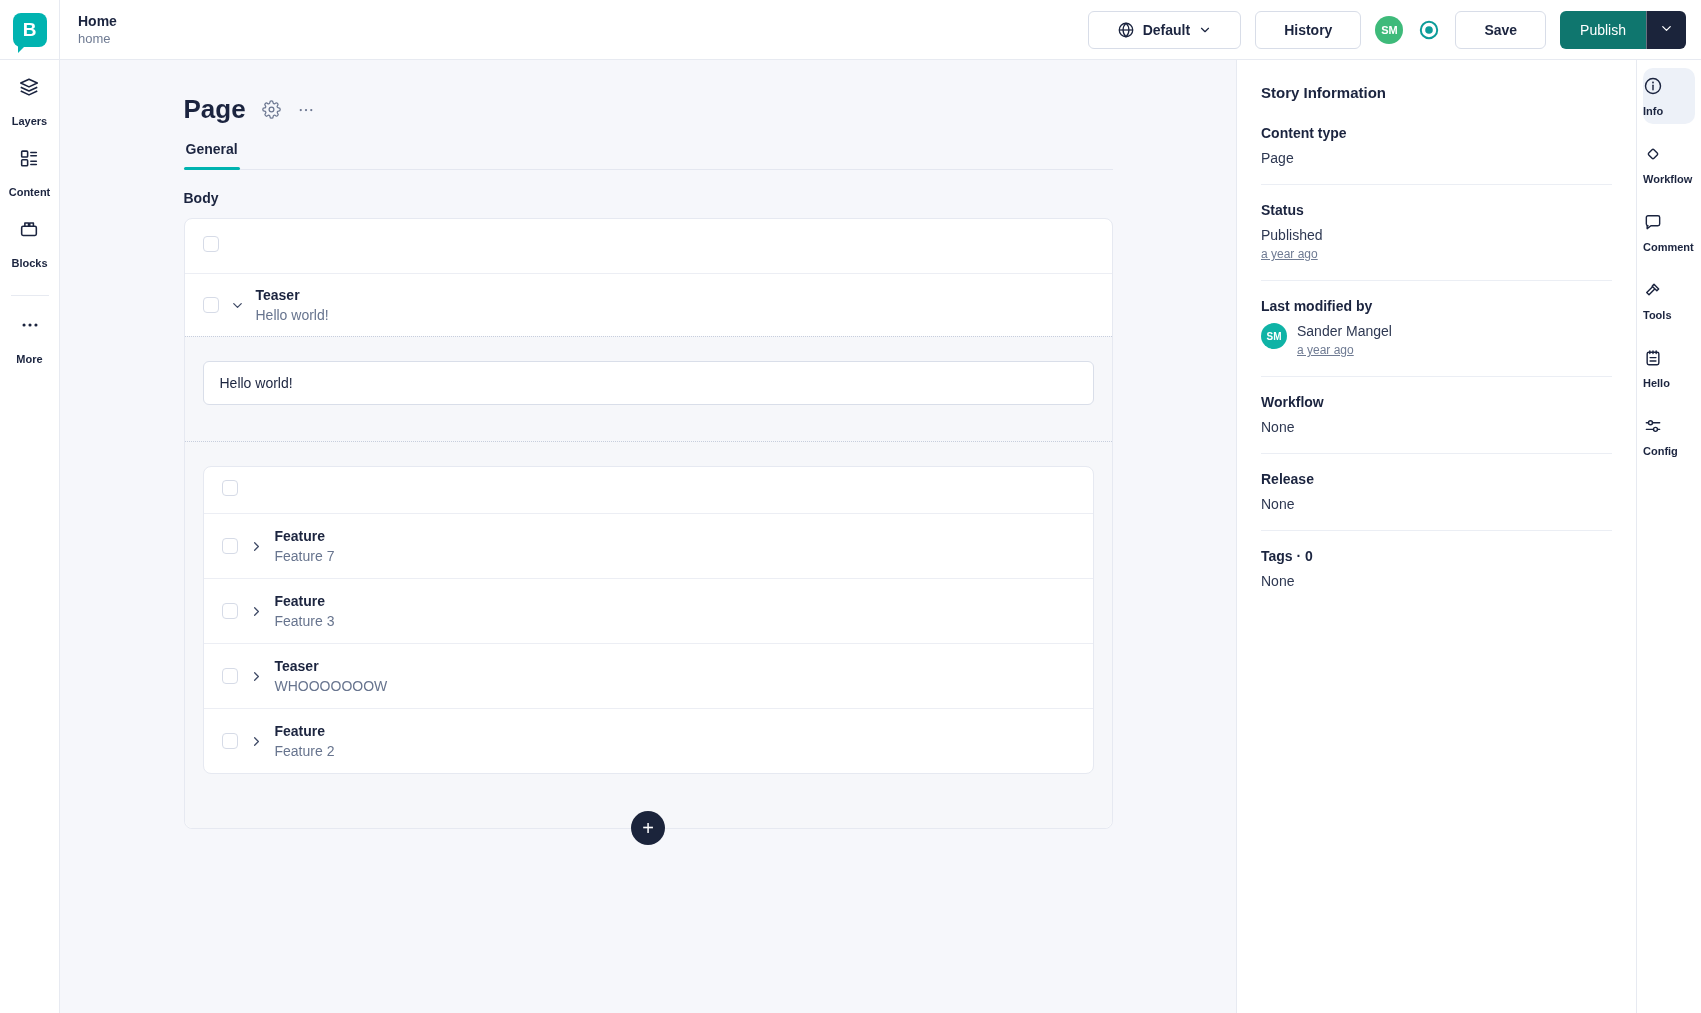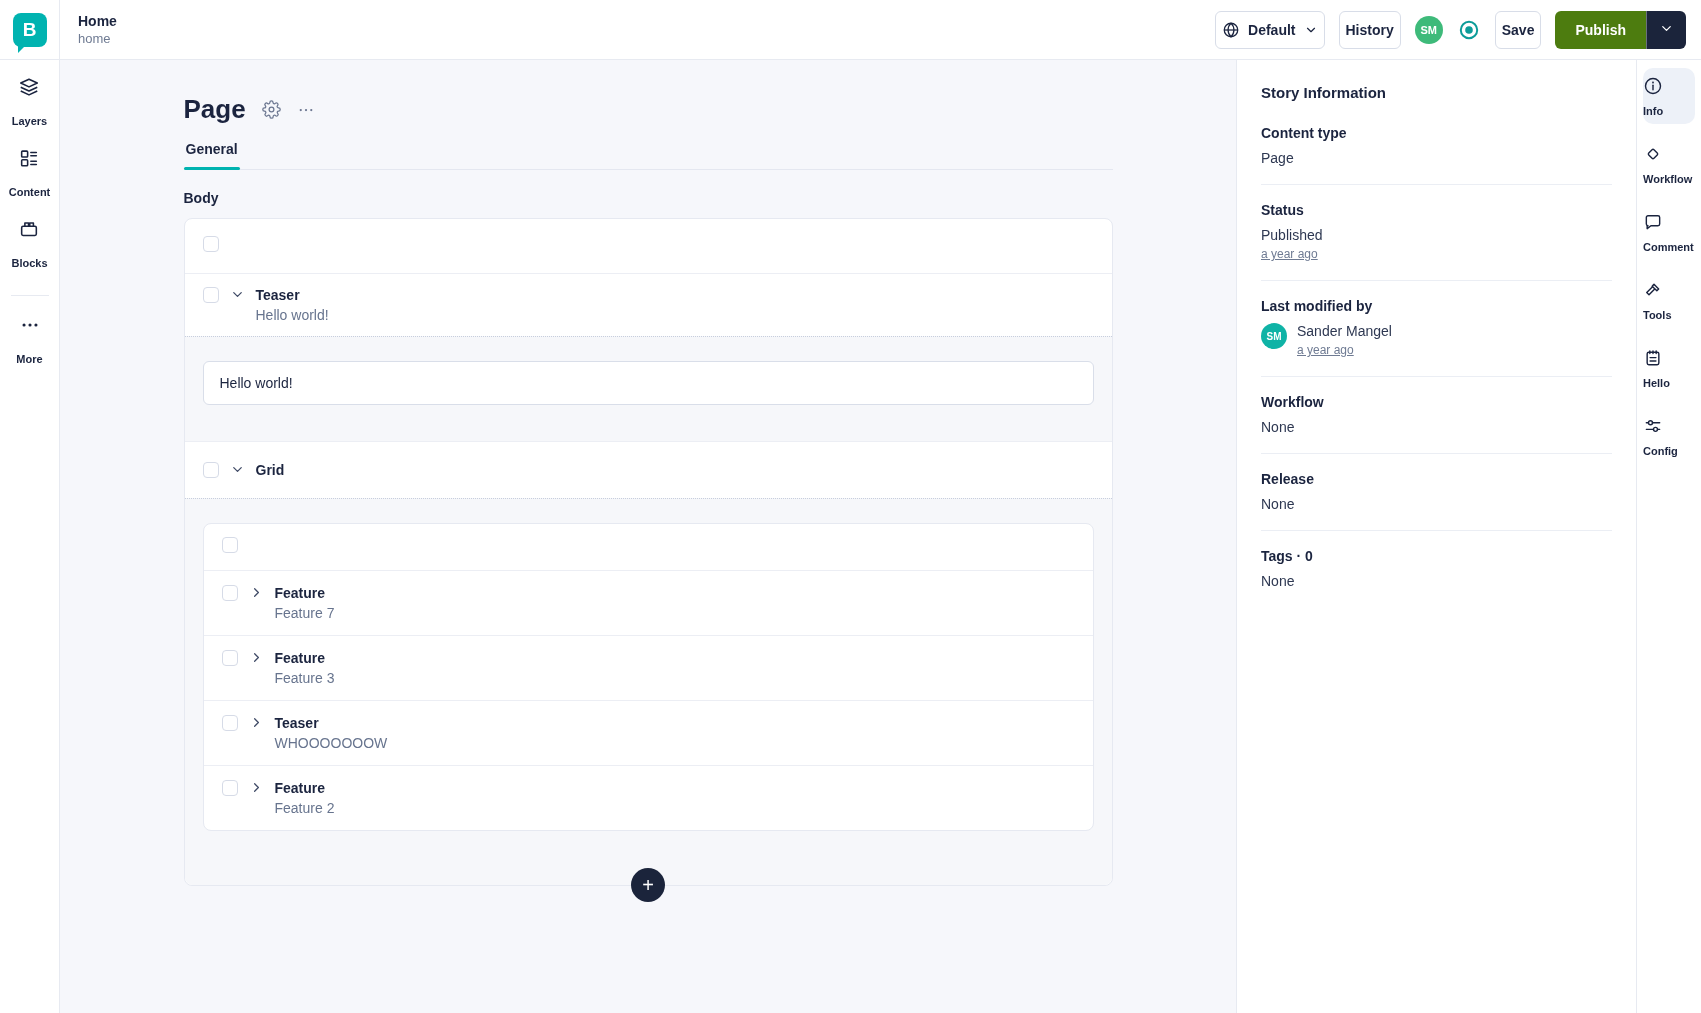--- a/index.html
+++ b/index.html
@@ -17,45 +17,45 @@
   .rail-item svg { width:22px; height:22px; }
   .rail-label { font-size:11px; font-weight:600; }
   .rail-divider { width:38px; height:1px; background:#e7eaf1; margin:6px 0 18px; }
 
   
   .main-col { flex:1; display:flex; flex-direction:column; min-width:0; }
   .topbar { height:60px; flex:0 0 60px; background:#fff; border-bottom:1px solid #e7eaf1; display:flex; align-items:center; justify-content:space-between; padding:0 15px 0 18px; }
   .story-meta .t { font-size:14px; font-weight:700; }
   .story-meta .s { font-size:13px; color:#6f7b93; margin-top:2px; }
   .topbar-actions { display:flex; align-items:center; gap:14px; }
-  .btn { height:38px; border:1px solid #d8dde8; border-radius:6px; background:#fff; color:#1b243f; font-size:14px; font-weight:600; display:flex; align-items:center; gap:8px; padding:0 6px; cursor:pointer; font-family:inherit; }
+  .btn { height:38px; border:1px solid #d8dde8; border-radius:6px; background:#fff; color:#1b243f; font-size:14px; font-weight:600; display:flex; align-items:center; gap:8px; padding:0 28px; cursor:pointer; font-family:inherit; }
   .btn svg { display:block; }
   .avatar { width:28px; height:28px; border-radius:50%; background:#3eba7a; color:#fff; font-size:11px; font-weight:700; display:flex; align-items:center; justify-content:center; cursor:pointer; }
   .record { width:24px; height:24px; cursor:pointer; }
   .split { display:flex; border-radius:6px; overflow:hidden; cursor:pointer; }
-  .split .seg-main { height:38px; background:#4d7c0f; color:#fff; font-size:14px; font-weight:700; display:flex; align-items:center; padding:0 20px; border:none; font-family:inherit; cursor:pointer; }
+  .split .seg-main { height:38px; background:#0f766e; color:#fff; font-size:14px; font-weight:400; display:flex; align-items:center; padding:0 20px; border:none; font-family:inherit; cursor:pointer; }
   .split .seg-arrow { height:38px; width:40px; background:#1b243b; border:none; border-left:1px solid rgba(255,255,255,.35); display:flex; align-items:center; justify-content:center; cursor:pointer; }
 
   .content-row { flex:1; display:flex; min-height:0; }
 
   
   .editor { flex:1; background:#f6f7fb; overflow:hidden; min-width:0; }
   .editor-inner { width:929px; margin:0 auto; padding-top:34px; }
   .page-head { display:flex; align-items:center; gap:16px; margin-bottom:16px; }
   .page-title { font-size:26px; font-weight:700; }
   .head-icon { color:#6b7690; cursor:pointer; display:flex; }
   .tabs { border-bottom:1px solid #e4e7f0; display:flex; margin-bottom:20px; }
   .tab { font-size:14px; font-weight:700; color:#1b243f; padding:0 2px 12px; position:relative; cursor:pointer; }
   .tab.active::after { content:''; position:absolute; left:0; right:0; bottom:-1px; height:3px; background:#00b3b0; border-radius:2px; }
   .field-label { font-size:14px; font-weight:600; margin-bottom:12px; }
 
   .block-box { background:#fff; border:1px solid #e6e9f1; border-radius:8px; position:relative; }
   .select-row { padding:17px 18px; border-bottom:1px solid #eceef4; }
   .checkbox { width:16px; height:16px; border:1px solid #d6dbe7; border-radius:4px; background:#fff; flex:0 0 16px; display:inline-block; cursor:pointer; }
-  .item-row { display:flex; align-items:flex-start; gap:11px; padding:13px 18px; }
+  .item-row { display:flex; align-items:center; gap:11px; padding:13px 18px; }
   .item-row .chev { color:#3f4a66; display:flex; cursor:pointer; }
   .item-text .ti { font-size:14px; font-weight:700; }
   .item-text .su { font-size:14px; color:#67748e; margin-top:4px; }
   .subsection { background:#f6f7fa; border-top:1px dotted #c7cedd; padding:24px 18px 36px; }
   .subsection.last { border-bottom:none; border-radius:0 0 8px 8px; padding-bottom:54px; }
   .text-input { width:100%; height:44px; border:1px solid #d9dee9; border-radius:6px; background:#fff; padding:0 16px; font-size:14px; color:#1b243f; font-family:inherit; }
   .grid-row { border-top:1px solid #eceef4; padding:20px 18px; }
   .inner-box { background:#fff; border:1px solid #e6e9f1; border-radius:8px; }
   .inner-box .select-row { padding:13px 18px; }
   .inner-box .item-row { border-top:1px solid #eceef4; padding:14px 18px; }
@@ -225,31 +225,20 @@
               <span class="item-text">
                 <div class="ti">Teaser</div>
                 <div class="su">Hello world!</div>
               </span>
             </div>
 
             <div class="subsection">
               <input class="text-input" type="text" value="Hello world!" style="">
             </div>
 
-            <div class="item-row grid-row">
-              <span class="checkbox"></span>
-              <span class="chev">
-                <svg viewBox="0 0 24 24" fill="none" stroke="currentColor" stroke-width="2" stroke-linecap="round" stroke-linejoin="round" width="15" height="15">
-                    <path d="M6 9l6 6 6-6"></path>
-                  </svg>
-              </span>
-              <span class="item-text">
-                <div class="ti">Grid</div>
-              </span>
-            </div>
 
             <div class="subsection last">
 
               <div class="inner-box">
                 <div class="select-row" style="border-bottom:none;">
                   <span class="checkbox"></span>
                 </div>
 
                 <div class="item-row">
                   <span class="checkbox"></span>

